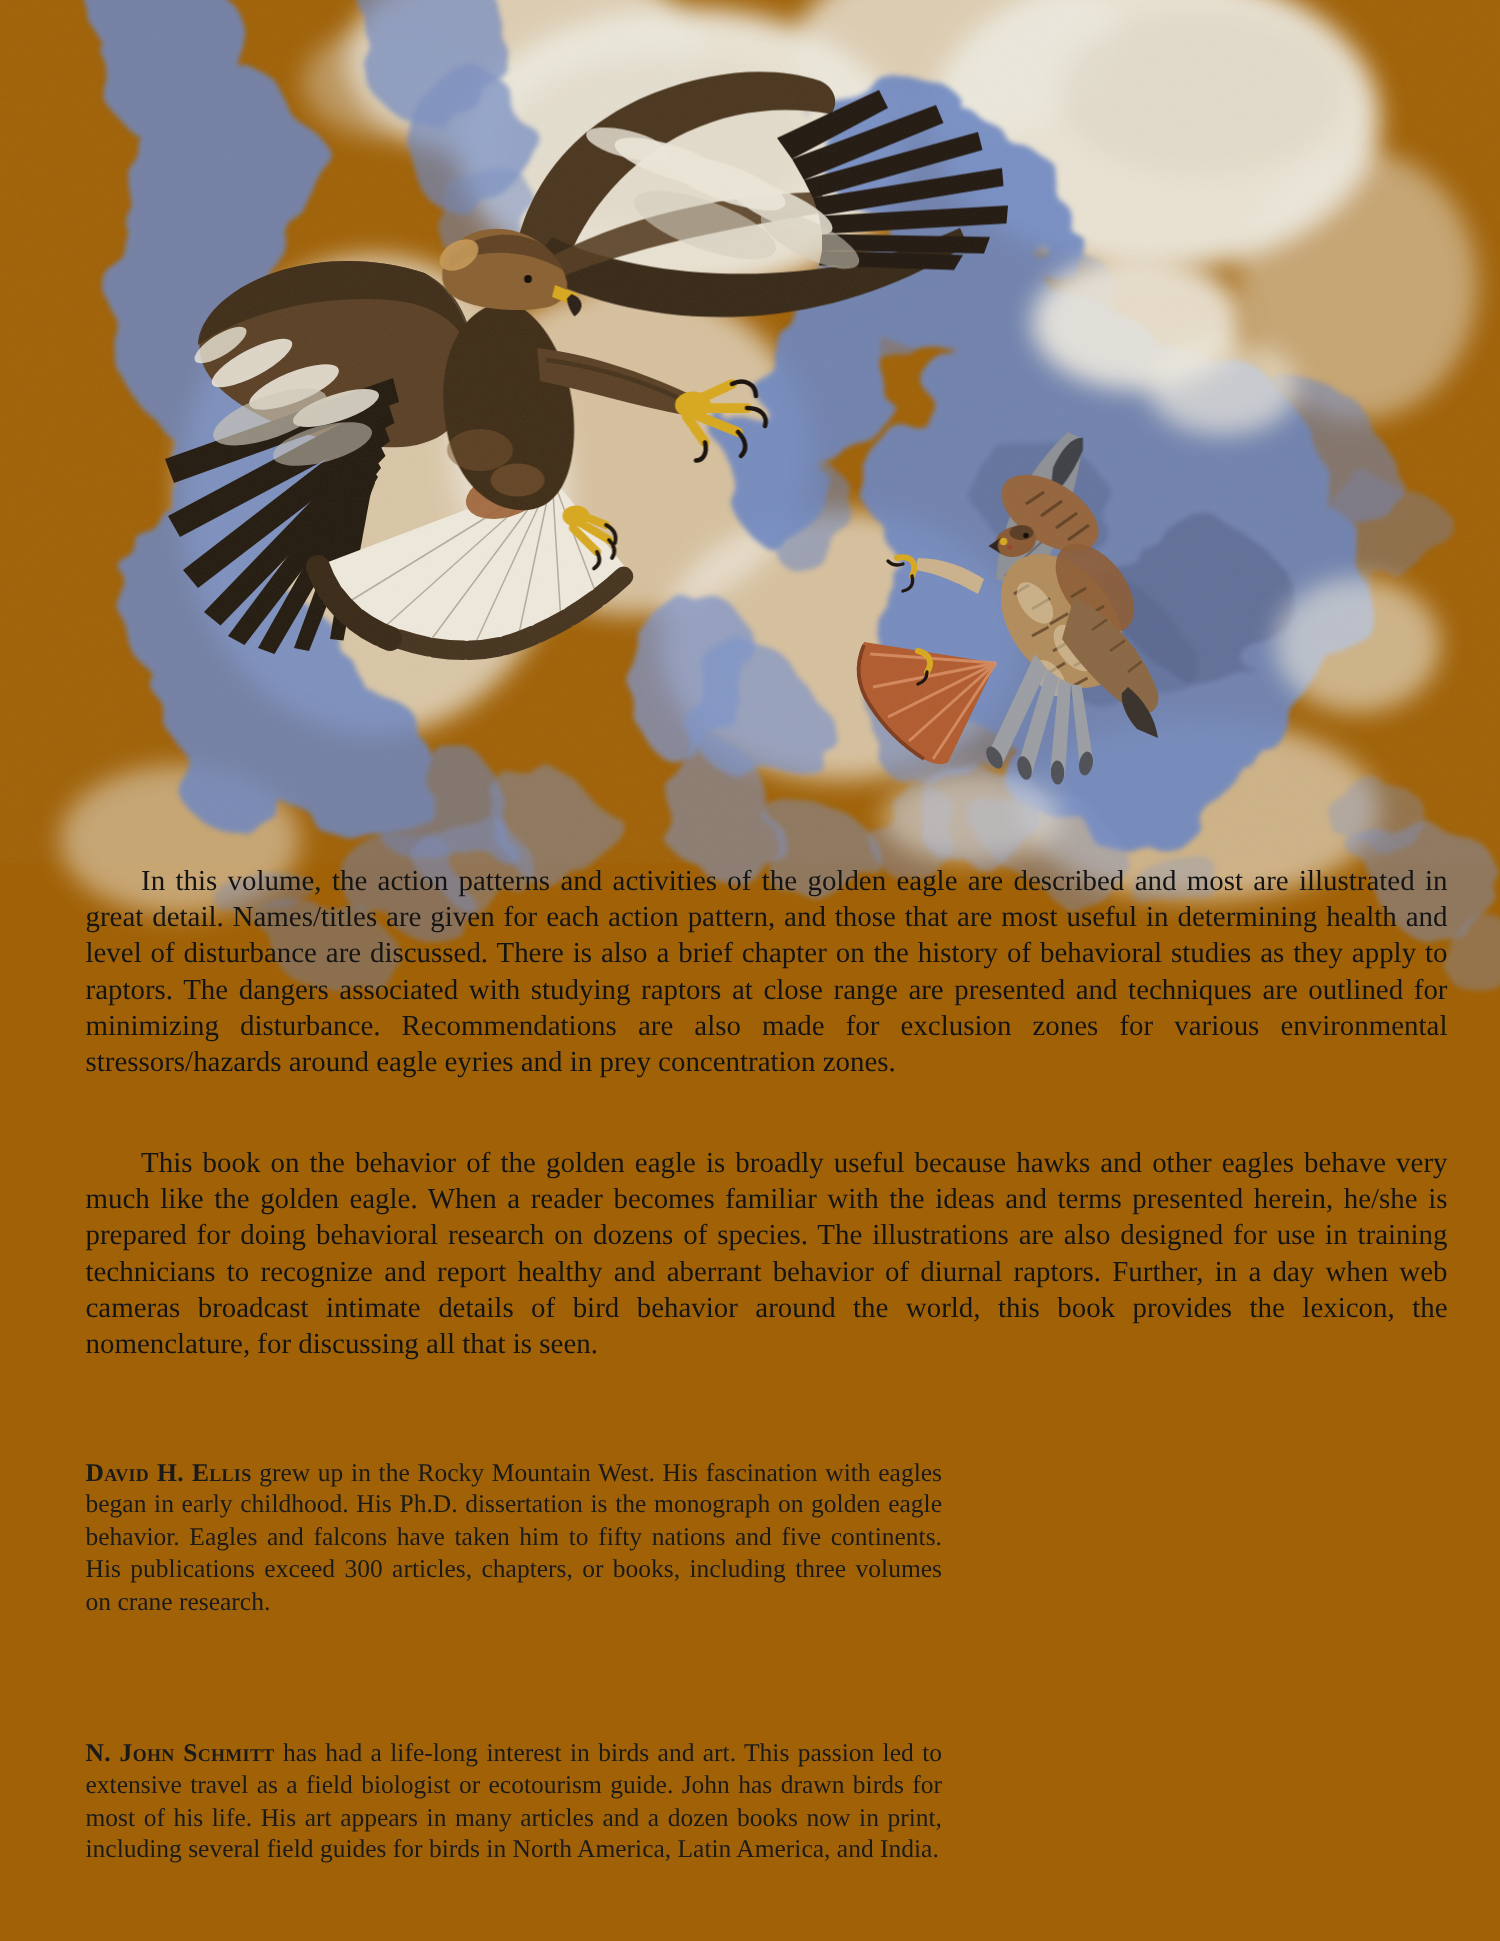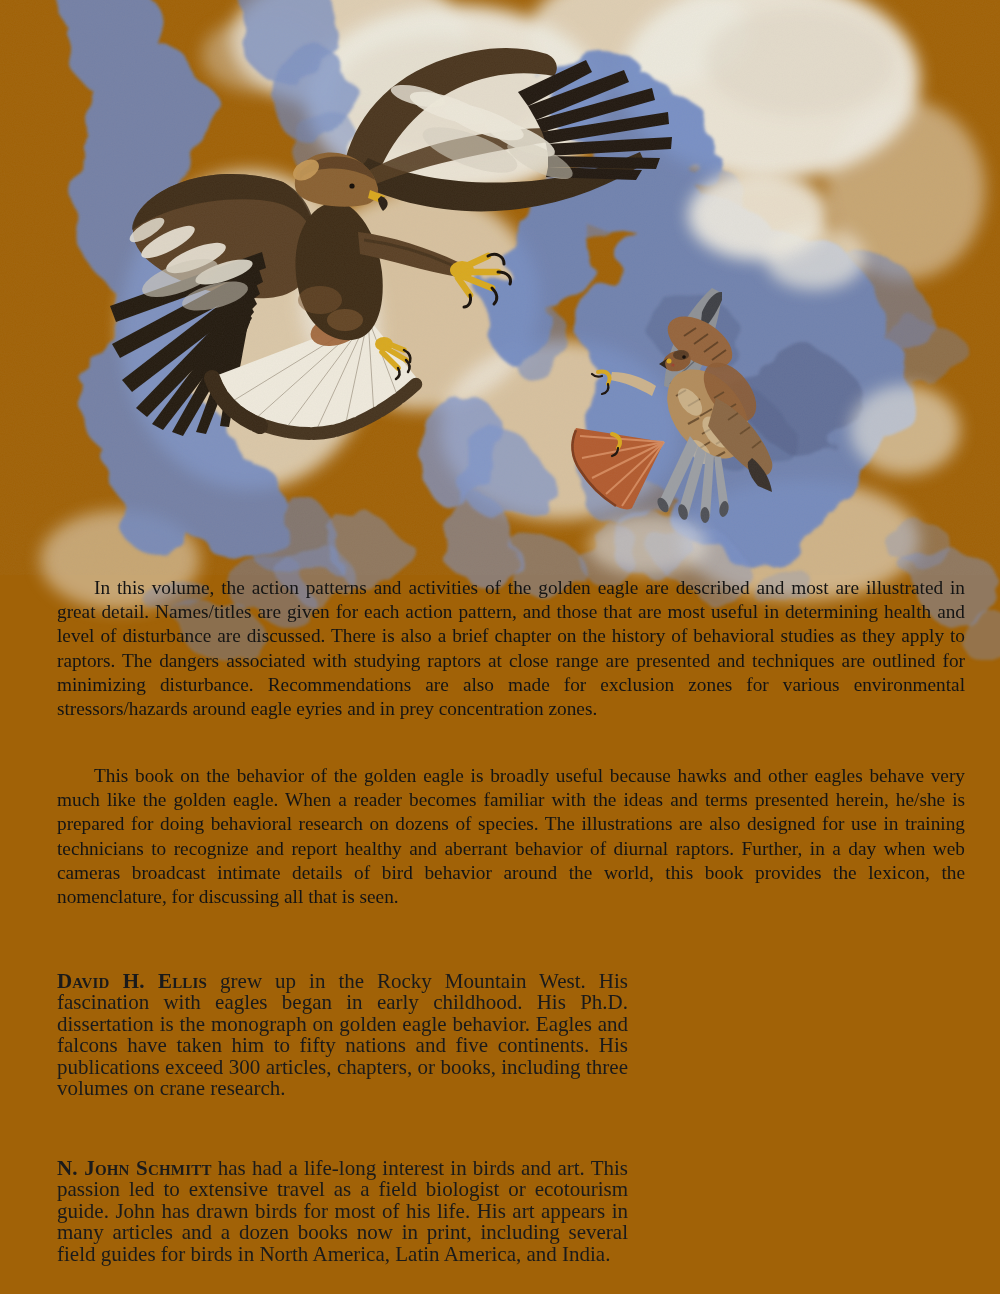--- a/index.html
+++ b/index.html
@@ -29,21 +29,21 @@
     text-indent:37px;
     color:#141414;
     z-index:3;
   }
   .p1{top:576px;}
   .p2{top:764px;}
   .bio{
     position:absolute;
     left:57px;
     width:571px;
-    font-size:21px;
+    font-size:17px;
     line-height:21.4px;
     text-align:justify;
     color:#1a1a1a;
     z-index:3;
   }
   .b1{top:971px;}
   .b2{top:1126px;margin-top:32px;}
   .author{
     font-weight:700;
     font-variant:small-caps;

